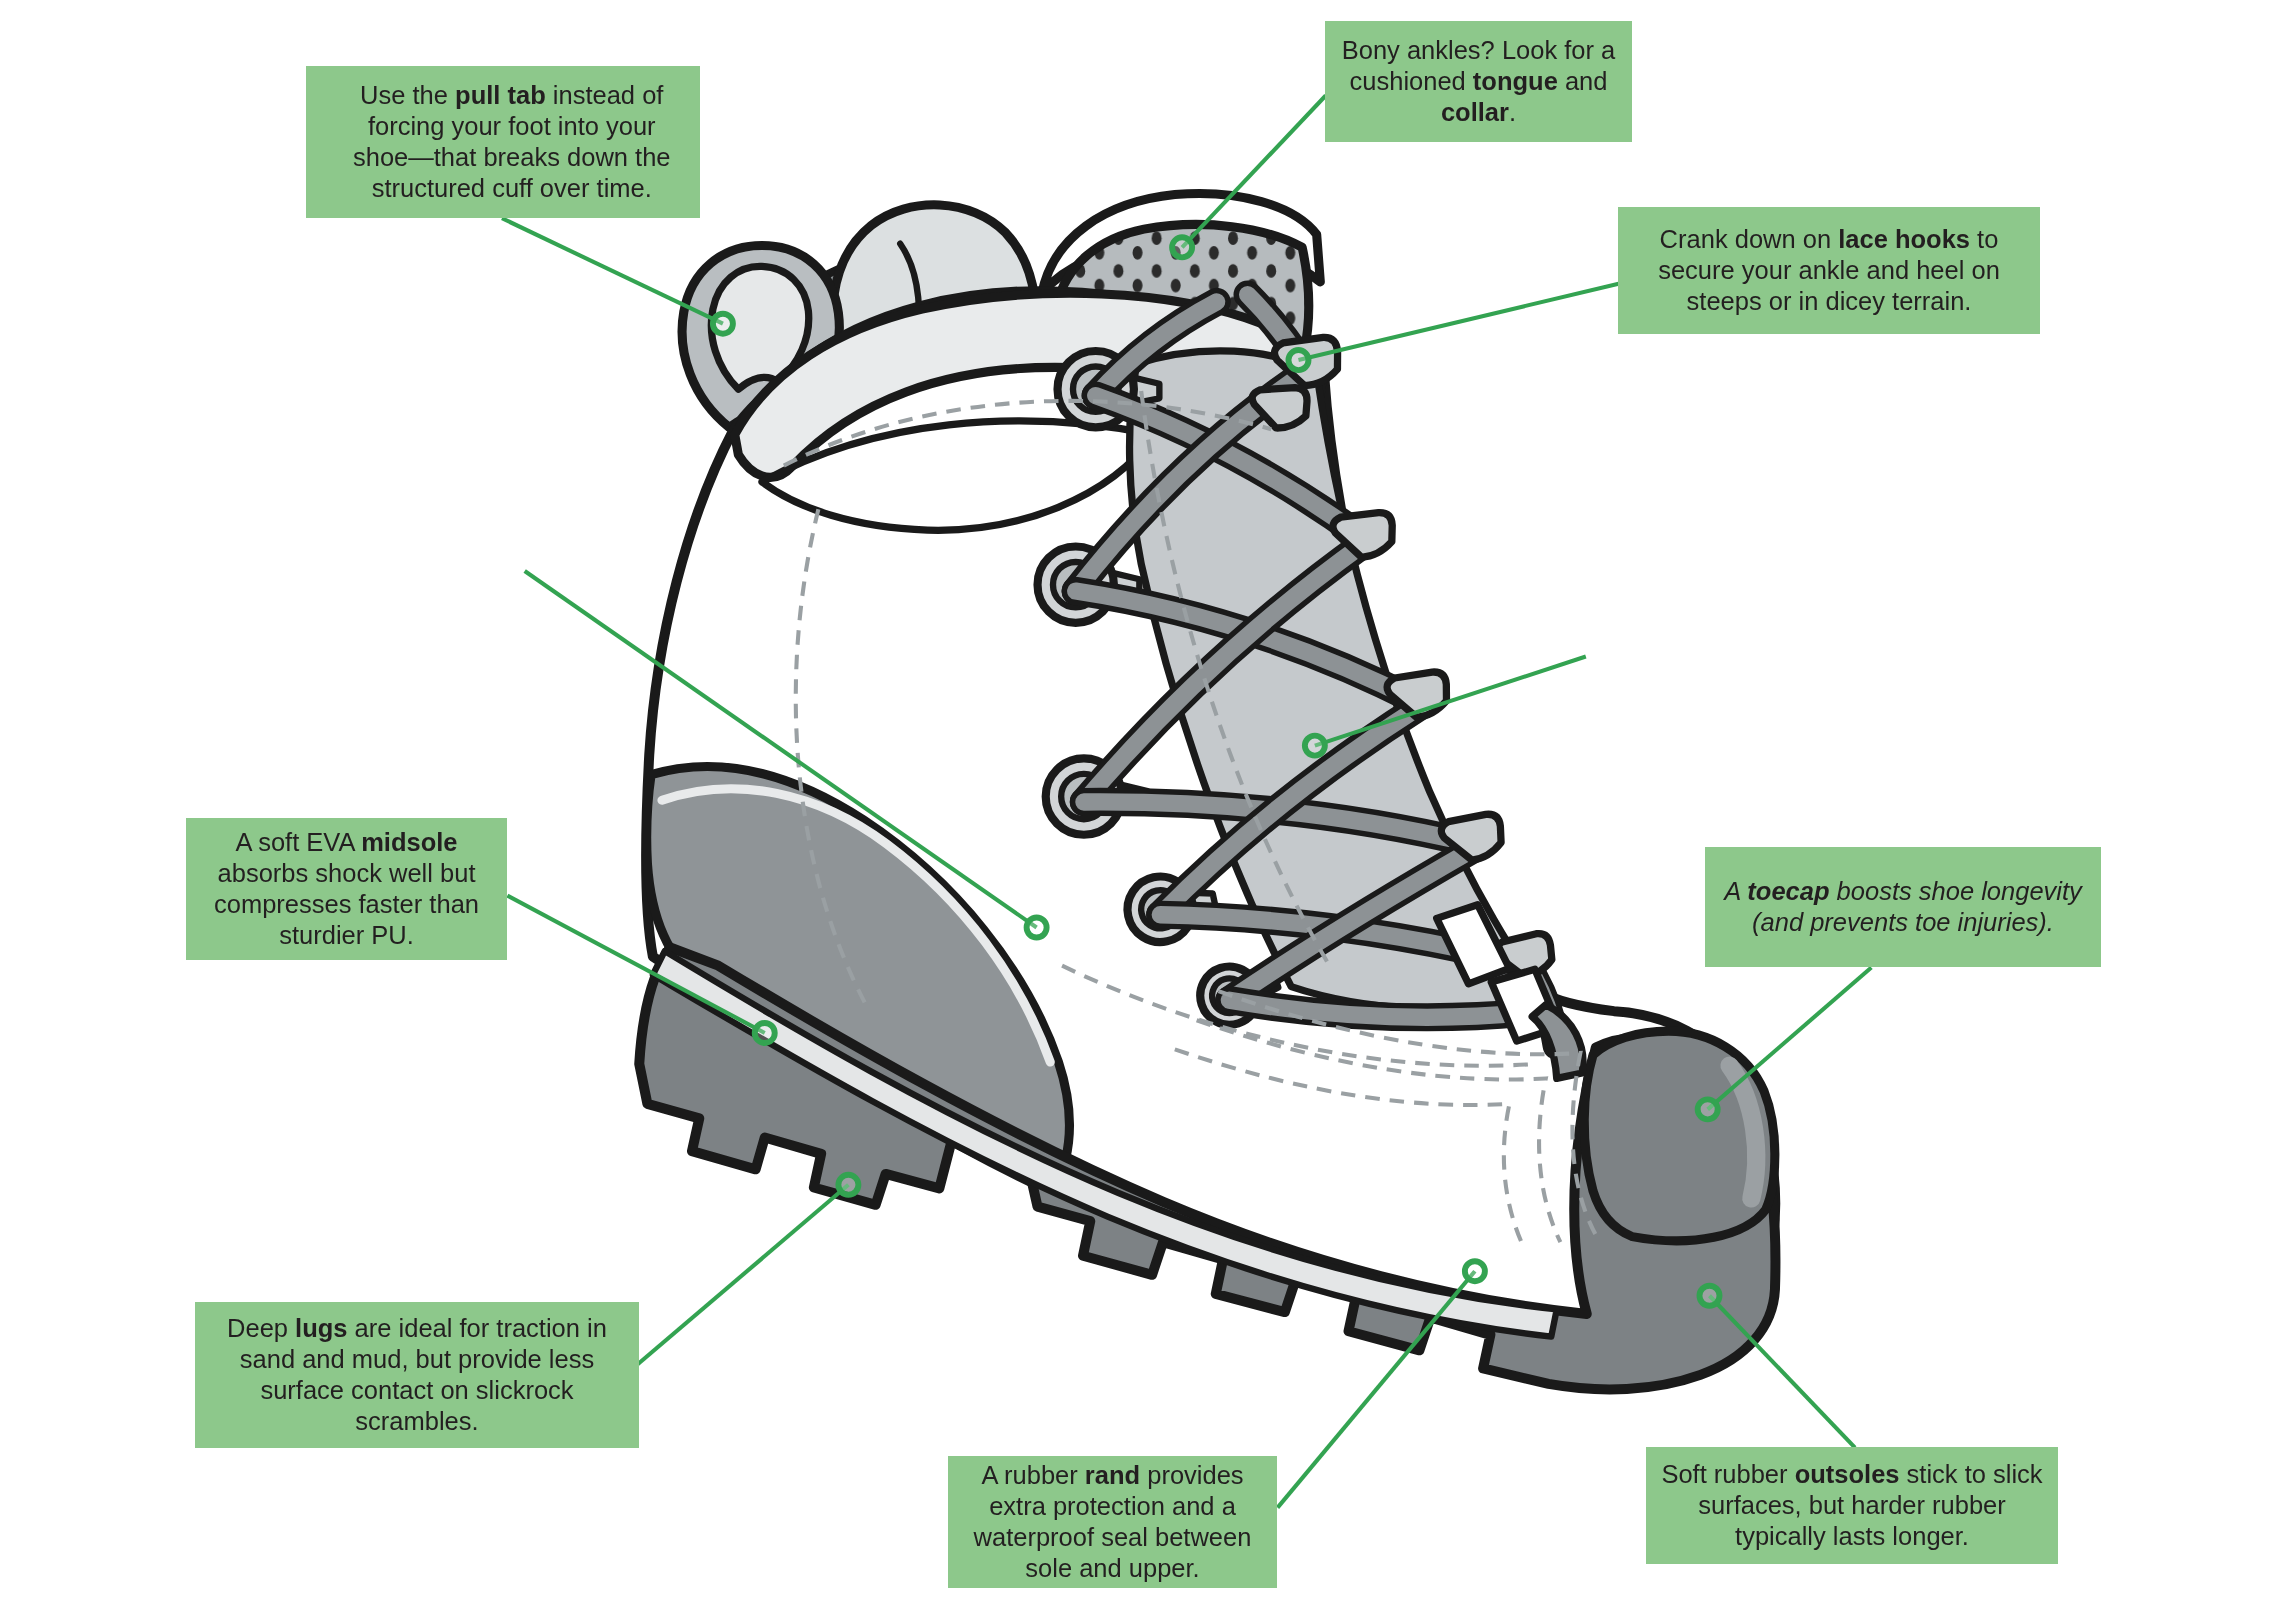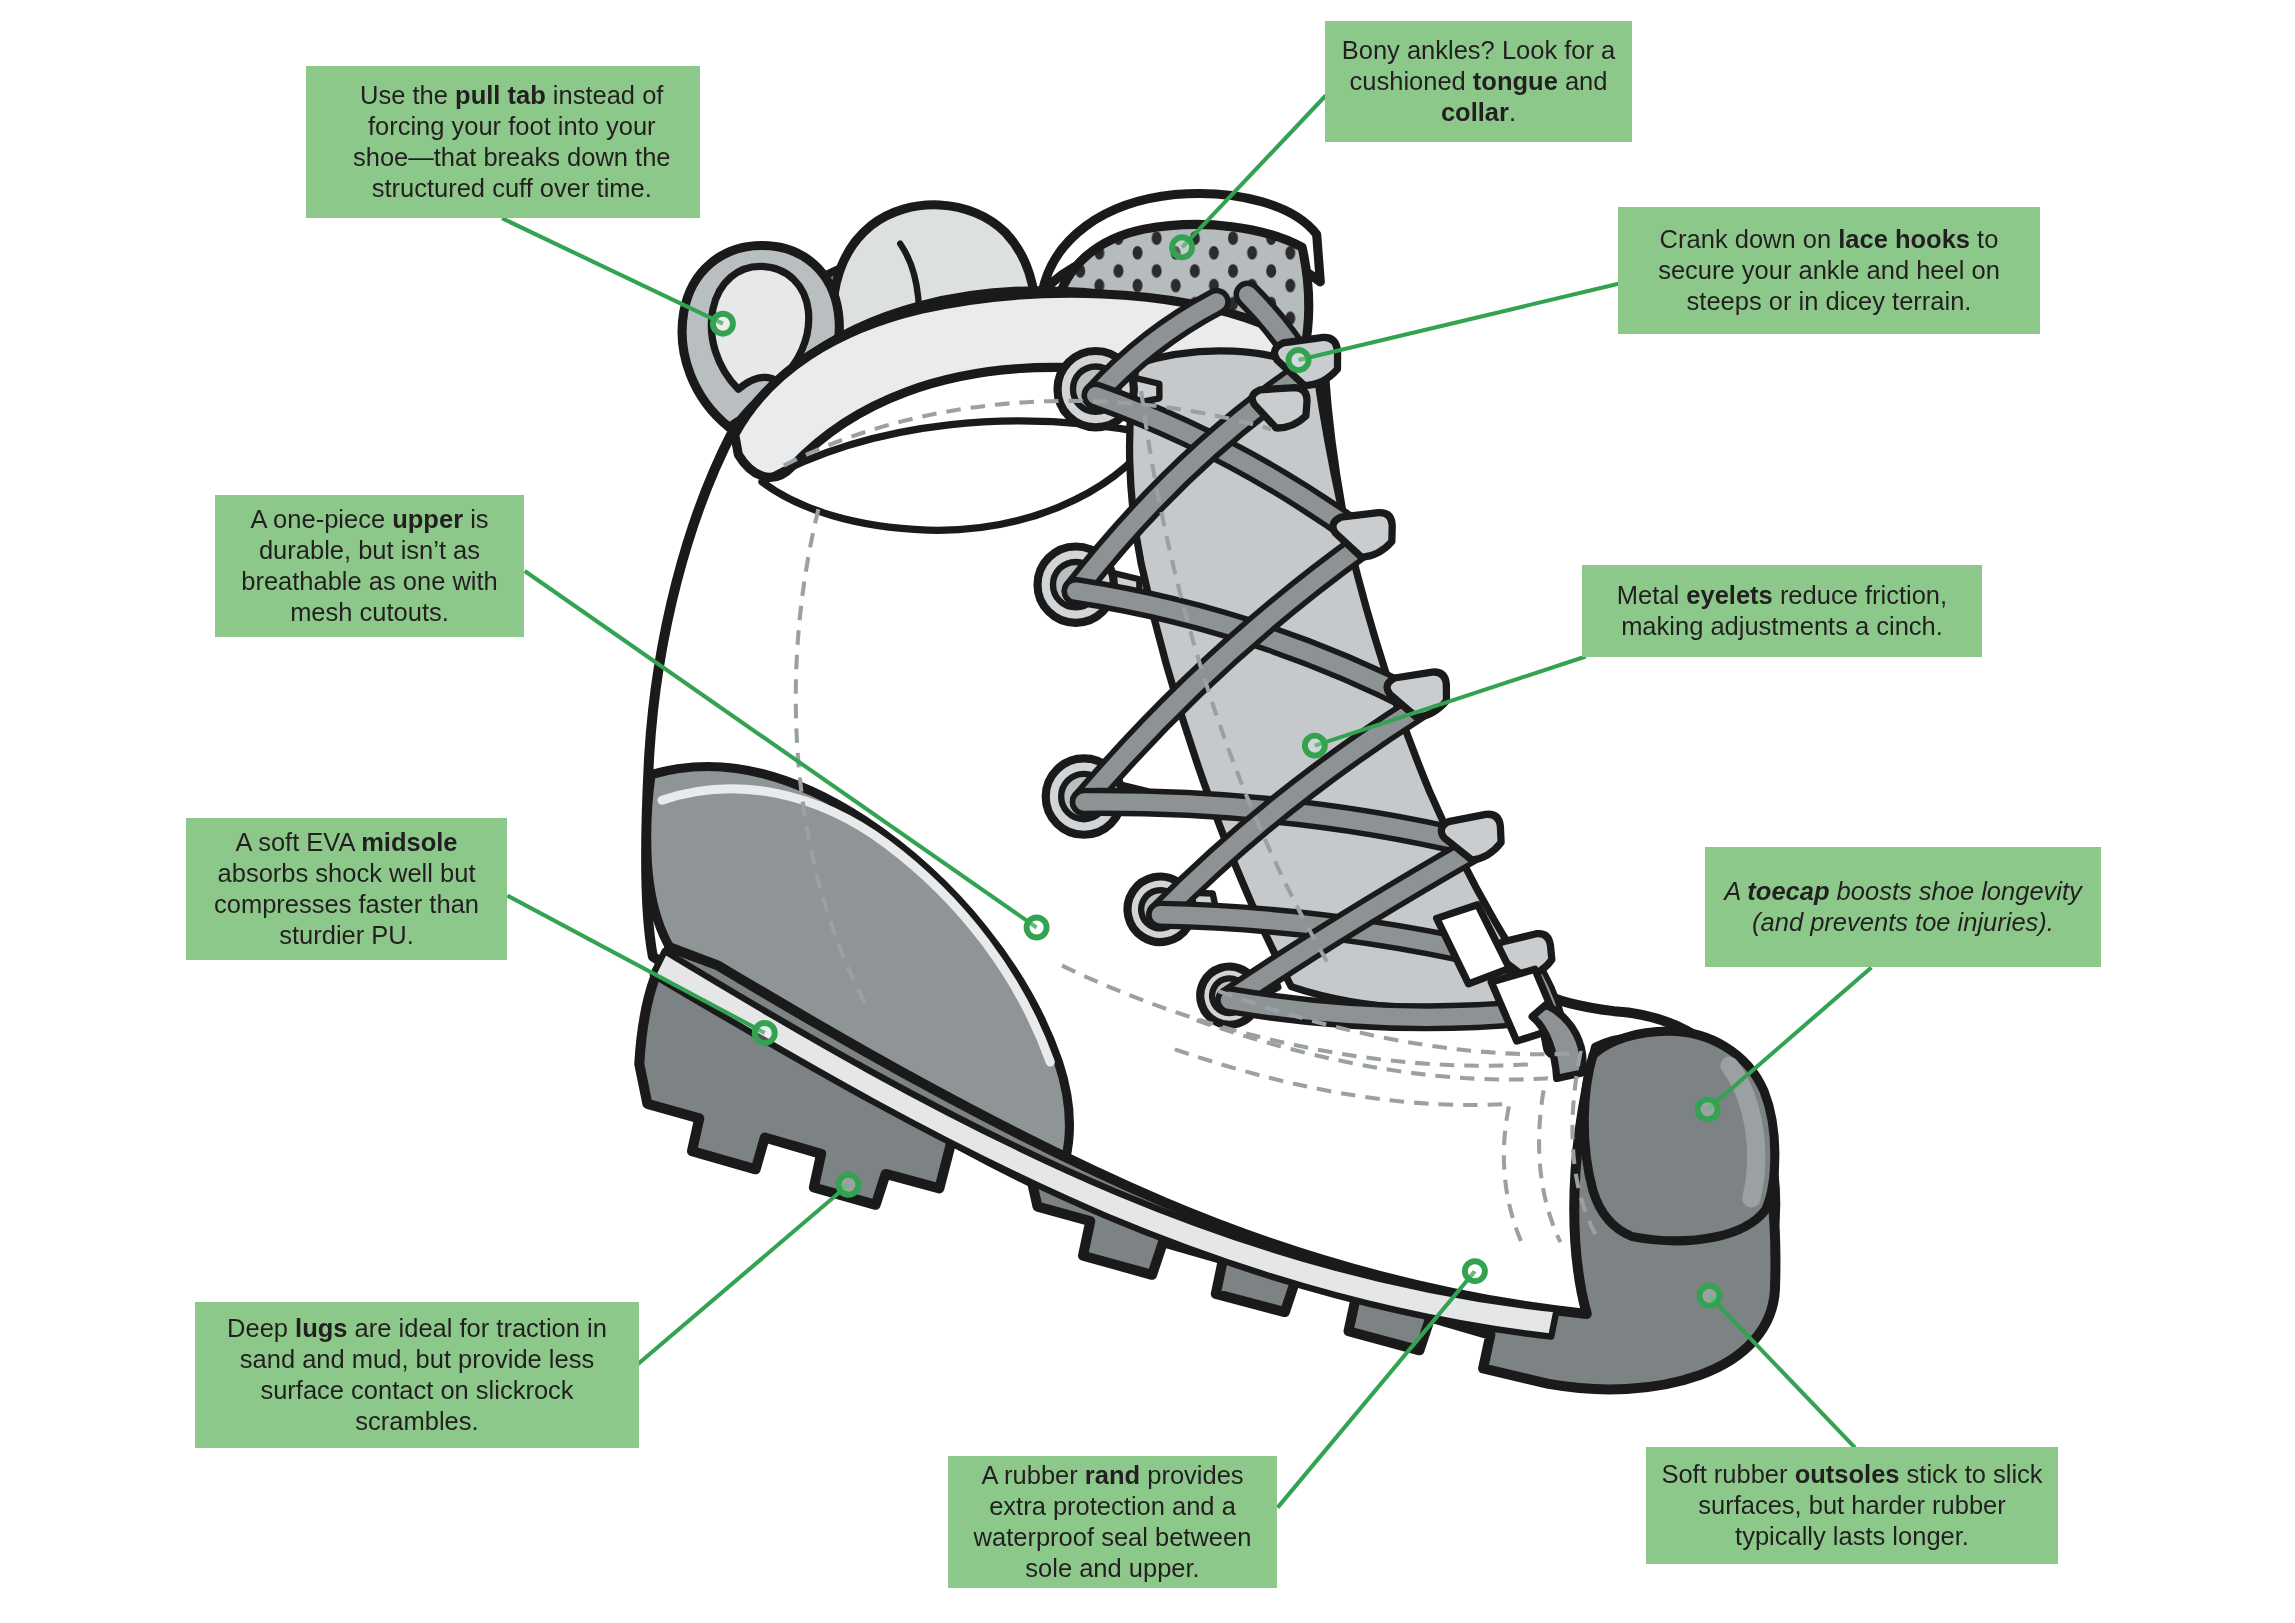--- a/index.html
+++ b/index.html
@@ -199,27 +199,21 @@
   </div>
 
   <div class="callout" style="left:1325px;top:21px;width:307px;height:121px;">
     <p><span>Bony ankles? Look for a cushioned </span><b>tongue</b><span> and </span><b>collar</b><span>.</span></p>
   </div>
 
   <div class="callout" style="left:1618px;top:207px;width:422px;height:127px;">
     <p><span>Crank down on </span><b>lace hooks</b><span> to secure your ankle and heel on steeps or in dicey terrain.</span></p>
   </div>
 
-  <div class="callout" style="left:215px;top:495px;width:309px;height:142px;">
-    <p><span>A one-piece </span><b>upper</b><span> is durable, but isn’t as breathable as one with mesh cutouts.</span></p>
-  </div>
-
-  <div class="callout" style="left:1582px;top:565px;width:400px;height:92px;">
-    <p><span>Metal </span><b>eyelets</b><span> reduce friction, making adjustments a cinch.</span></p>
-  </div>
+
 
   <div class="callout" style="left:186px;top:818px;width:321px;height:142px;">
     <p><span>A soft EVA </span><b>midsole</b><span> absorbs shock well but compresses faster than sturdier PU.</span></p>
   </div>
 
   <div class="callout" style="left:1705px;top:847px;width:396px;height:120px;font-style:italic;">
     <p><span>A </span><b>toecap</b><span> boosts shoe longevity (and prevents toe injuries).</span></p>
   </div>
 
   <div class="callout" style="left:195px;top:1302px;width:444px;height:146px;">

